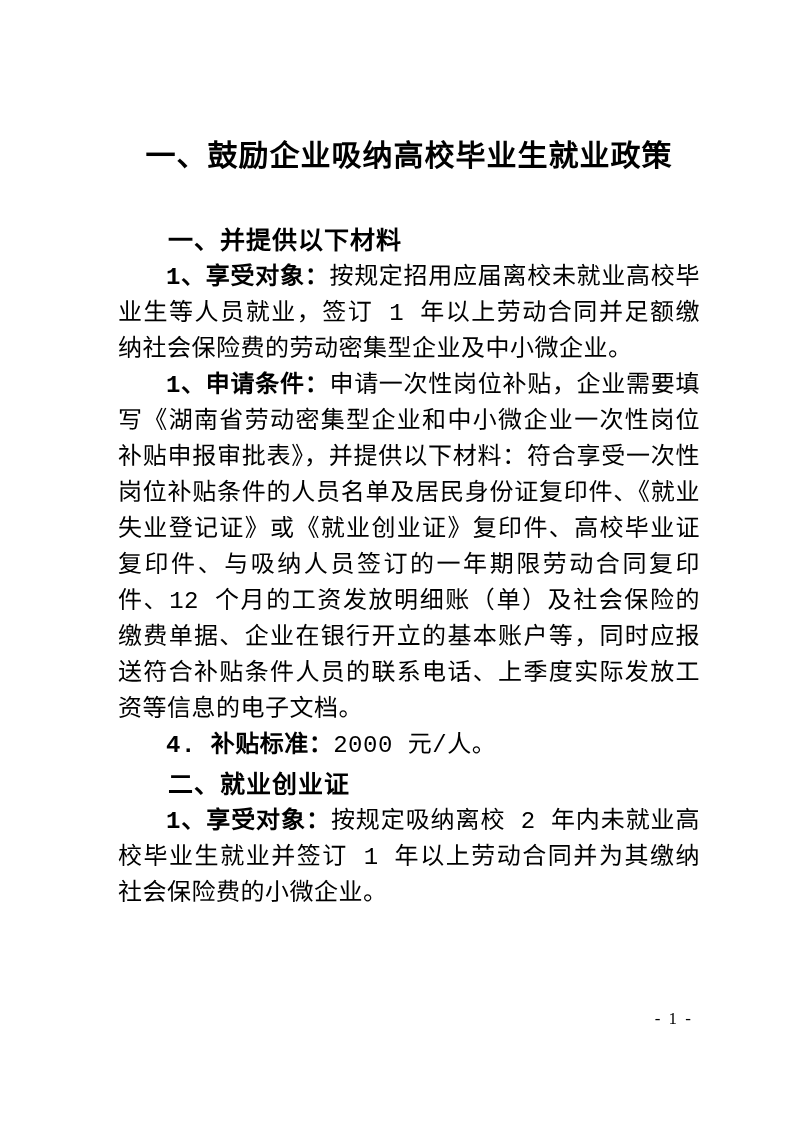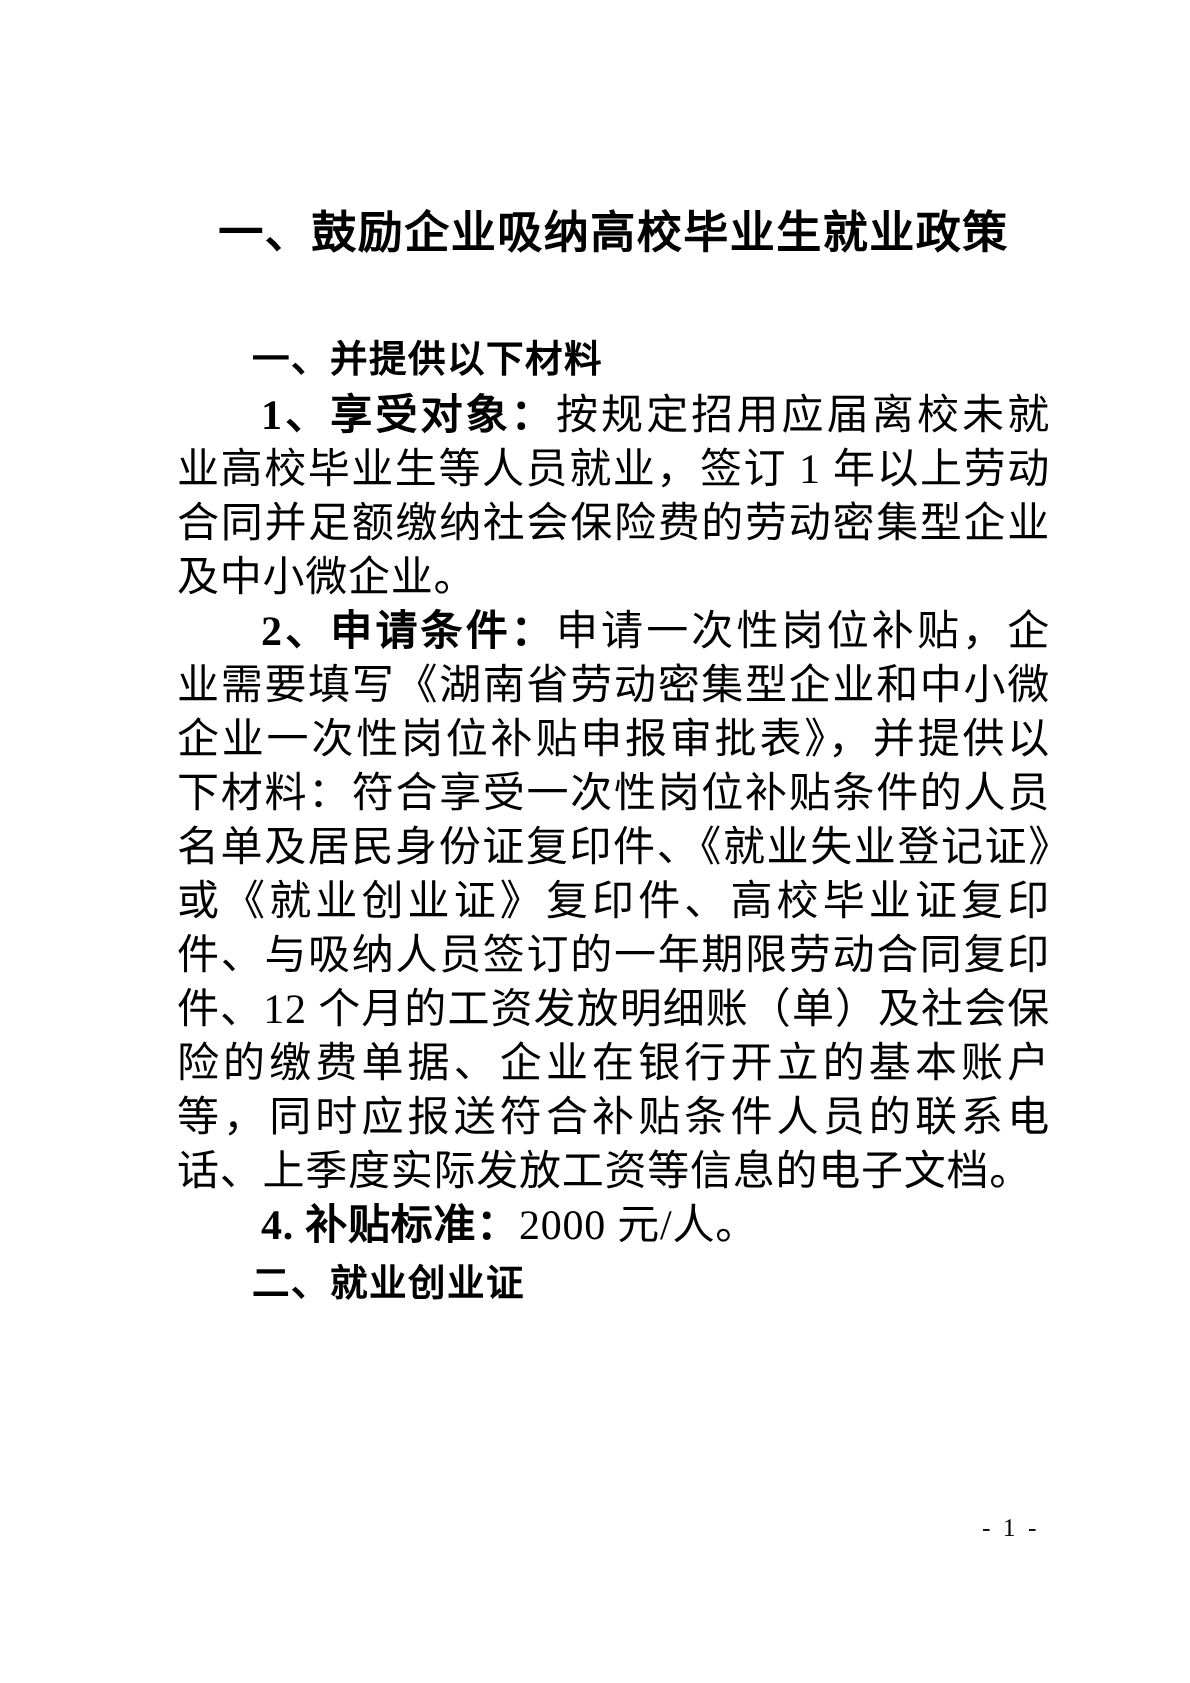--- a/index.html
+++ b/index.html
@@ -34,22 +34,22 @@
   .section-heading {
     font-family: "Liberation Sans", "DejaVu Sans", sans-serif;
     font-size: 25px;
     font-weight: bold;
     line-height: 40px;
     margin: 0;
     text-indent: 2em;
     letter-spacing: 1px;
   }
   .para {
-    font-family: Liberation Serif, serif;
-    font-size: 28px;
+    font-family: Liberation Mono, monospace;
+    font-size: 24px;
     line-height: 36px;
     margin: 0;
     text-indent: 2em;
     text-align: justify;
     letter-spacing: 0.5px;
   }
   .para-label {
     font-weight: bold;
   }
   .page-number {
@@ -68,27 +68,28 @@
 <div class="page">
   <div class="content">
 
     <h1 class="doc-title">一、鼓励企业吸纳高校毕业生就业政策</h1>
 
     <div class="section">
       <h2 class="section-heading">一、并提供以下材料</h2>
 
       <p class="para"><span class="para-label">1、享受对象：</span><span class="para-text">按规定招用应届离校未就业高校毕业生等人员就业，签订 1 年以上劳动合同并足额缴纳社会保险费的劳动密集型企业及中小微企业。</span></p>
 
-      <p class="para"><span class="para-label">2、申请条件：</span><span class="para-text">申请一次性岗位补贴，企业需要填写《湖南省劳动密集型企业和中小微企业一次性岗位补贴申报审批表》，并提供以下材料：符合享受一次性岗位补贴条件的人员名单及居民身份证复印件、《就业失业登记证》或《就业创业证》复印件、高校毕业证复印件、与吸纳人员签订的一年期限劳动合同复印件、12 个月的工资发放明细账（单）及社会保险的缴费单据、企业在银行开立的基本账户等，同时应报送符合补贴条件人员的联系电话、上季度实际发放工资等信息的电子文档。</span></p>
+      <p class="para"><span class="para-label">1、申请条件：</span><span class="para-text">申请一次性岗位补贴，企业需要填写《湖南省劳动密集型企业和中小微企业一次性岗位补贴申报审批表》，并提供以下材料：符合享受一次性岗位补贴条件的人员名单及居民身份证复印件、《就业失业登记证》或《就业创业证》复印件、高校毕业证复印件、与吸纳人员签订的一年期限劳动合同复印件、12 个月的工资发放明细账（单）及社会保险的缴费单据、企业在银行开立的基本账户等，同时应报送符合补贴条件人员的联系电话、上季度实际发放工资等信息的电子文档。</span></p>
 
       <p class="para"><span class="para-label">4. 补贴标准：</span><span class="para-text">2000 元/人。</span></p>
 
     </div>
 
     <div class="section">
       <h2 class="section-heading">二、就业创业证</h2>
 
+      <p class="para"><span class="para-label">1、享受对象：</span><span class="para-text">按规定吸纳离校 2 年内未就业高校毕业生就业并签订 1 年以上劳动合同并为其缴纳社会保险费的小微企业。</span></p>
     </div>
 
   </div>
 
   <div class="page-number">- 1 -</div>
 </div>
 
 </body></html>

